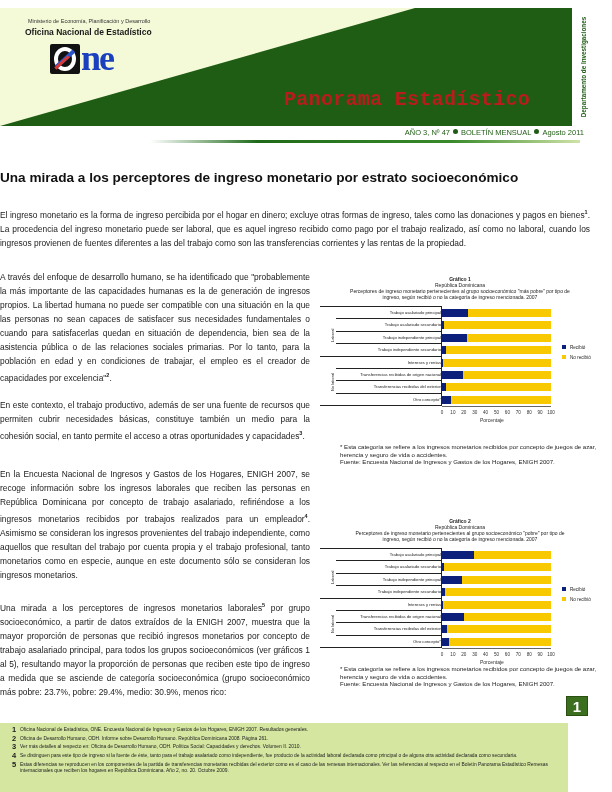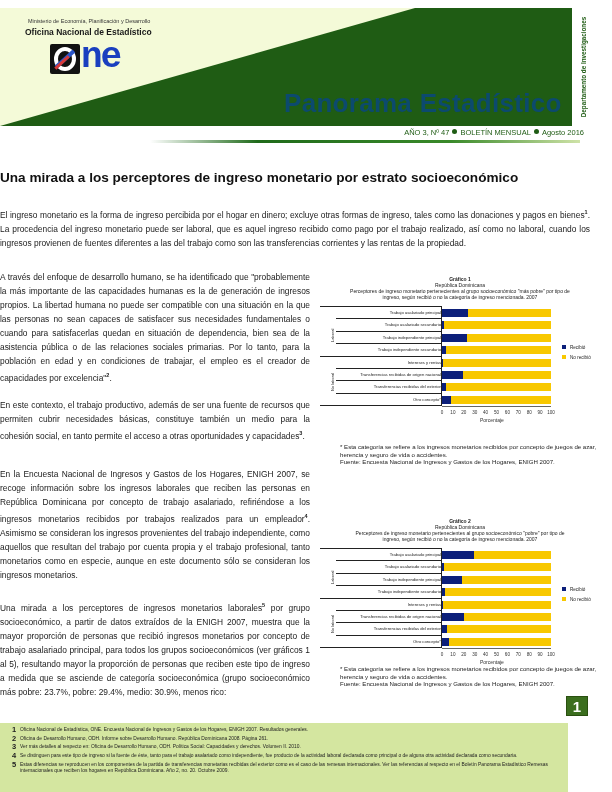--- a/index.html
+++ b/index.html
@@ -10,22 +10,22 @@
   .header { position: absolute; left: 0; top: 0; width: 612px; height: 140px; }
   .header-bg { position: absolute; left: 0; top: 8px; width: 572px; height: 118px; background: #f4fad8; }
   .header-svg { position: absolute; left: 0; top: 8px; }
   .ministry { position: absolute; left: 28px; top: 18px; font-size: 5.5px; color: #333; }
   .office { position: absolute; left: 25px; top: 27px; font-size: 8.5px; font-weight: bold; color: #1a1a1a; }
   .logo { position: absolute; left: 50px; top: 44px; width: 90px; height: 34px; }
   .logo-box { position: absolute; left: 0; top: 0; width: 30px; height: 30px; background: #111; border-radius: 2px; }
   .logo-o { position: absolute; left: 4px; top: 3px; width: 22px; height: 24px; border: 4px solid #fff; border-radius: 50%; }
   .logo-slash { position: absolute; left: 3px; top: 13px; width: 24px; height: 4px; background: #2a55c8; transform: rotate(-42deg); }
   .logo-slash2 { position: absolute; left: 3px; top: 17px; width: 18px; height: 3px; background: #d83a3a; transform: rotate(-42deg); }
-  .logo-ne { position: absolute; left: 31px; top: -7px; font-size: 36px; font-weight: bold; color: #1a3fbf; letter-spacing: -2px; font-family: Liberation Mono, monospace; }
-  .brand-title { position: absolute; left: 284px; top: 88px; font-size: 26px; font-weight: bold; color: #0c4a6e; letter-spacing: 0.3px; }
+  .logo-ne { position: absolute; left: 31px; top: -7px; font-size: 36px; font-weight: bold; color: #1a3fbf; letter-spacing: -2px; font-family: Liberation Serif, serif; }
+  .brand-title { position: absolute; left: 284px; top: 88px; font-size: 20px; font-weight: bold; color: #b91c1c; letter-spacing: 0.3px; font-family: Liberation Mono, monospace; }
   .dept { position: absolute; left: 576px; top: 8px; width: 14px; height: 118px; }
   .dept span { position: absolute; left: 50%; top: 50%; transform: translate(-50%, -50%) rotate(-90deg); white-space: nowrap; font-size: 6.3px; font-weight: bold; color: #1f5c14; }
   .issue-line { position: absolute; right: 28px; top: 128px; font-size: 7.5px; color: #1f5c14; white-space: nowrap; }
   .issue-line .dot { display: inline-block; width: 5px; height: 5px; border-radius: 50%; background: #1f5c14; margin: 0 3px; vertical-align: 1px; }
   .green-rule { position: absolute; left: 150px; top: 140px; width: 430px; height: 3px; background: linear-gradient(to right, #ffffff, #1f6a1a 25%, #3a8a2a 70%, #cfe3a8); }
 
   
   .article-title { position: absolute; left: 0; top: 170px; font-size: 13.6px; font-weight: bold; color: #111; white-space: nowrap; }
   .para { position: absolute; font-size: 8.4px; line-height: 14px; color: #222; text-align: justify; }
   .para sup { font-size: 5.5px; font-weight: bold; }
@@ -81,21 +81,21 @@
       <div class="logo-slash"></div>
       <div class="logo-slash2"></div>
     </div>
     <div class="logo-ne">ne</div>
   </div>
   <div class="brand-title">Panorama Estadístico</div>
   <div class="dept">
       <span>Departamento de Investigaciones</span>
     </div>
   <div class="issue-line">
-    <span>AÑO 3, Nº 47</span><span class="dot"></span><span>BOLETÍN MENSUAL</span><span class="dot"></span><span>Agosto 2016</span>
+    <span>AÑO 3, Nº 47</span><span class="dot"></span><span>BOLETÍN MENSUAL</span><span class="dot"></span><span>Agosto 2011</span>
   </div>
   <div class="green-rule"></div>
 </div>
 
 <h1 class="article-title">Una mirada a los perceptores de ingreso monetario por estrato socioeconómico</h1>
 
 <p class="para p1"><span>El ingreso monetario es la forma de ingreso percibida por el hogar en dinero; excluye otras formas de ingreso, tales como las donaciones y pagos en bienes</span><sup>1</sup><span>. La procedencia del ingreso monetario puede ser laboral, que es aquel ingreso recibido como pago por el trabajo realizado, así como no laboral, cuando los ingresos provienen de fuentes diferentes a las del trabajo como son las transferencias corrientes y las rentas de la propiedad.</span></p>
 <p class="para p2"><span>A través del enfoque de desarrollo humano, se ha identificado que "probablemente la más importante de las capacidades humanas es la de generación de ingresos propios. La libertad humana no puede ser compatible con una situación en la que las personas no sean capaces de satisfacer sus necesidades fundamentales o cuando para satisfacerlas quedan en situación de dependencia, bien sea de la asistencia pública o de las relaciones sociales primarias. Por lo tanto, para la población en edad y en condiciones de trabajar, el empleo es el creador de capacidades por excelencia"</span><sup>2</sup><span>.</span></p>
 <p class="para p3"><span>En este contexto, el trabajo productivo, además de ser una fuente de recursos que permiten cubrir necesidades básicas, constituye también un medio para la cohesión social, en tanto permite el acceso a otras oportunidades y capacidades</span><sup>3</sup><span>.</span></p>
 <p class="para p4"><span>En la Encuesta Nacional de Ingresos y Gastos de los Hogares, ENIGH 2007, se recoge información sobre los ingresos laborales que reciben las personas en República Dominicana por concepto de trabajo asalariado, refiriéndose a los ingresos monetarios recibidos por trabajos realizados para un empleador</span><sup>4</sup><span>. Asimismo se consideran los ingresos provenientes del trabajo independiente, como aquellos que resultan del trabajo por cuenta propia y el trabajo profesional, tanto monetarios como en especie, aunque en este documento sólo se consideran los ingresos monetarios.</span></p>

